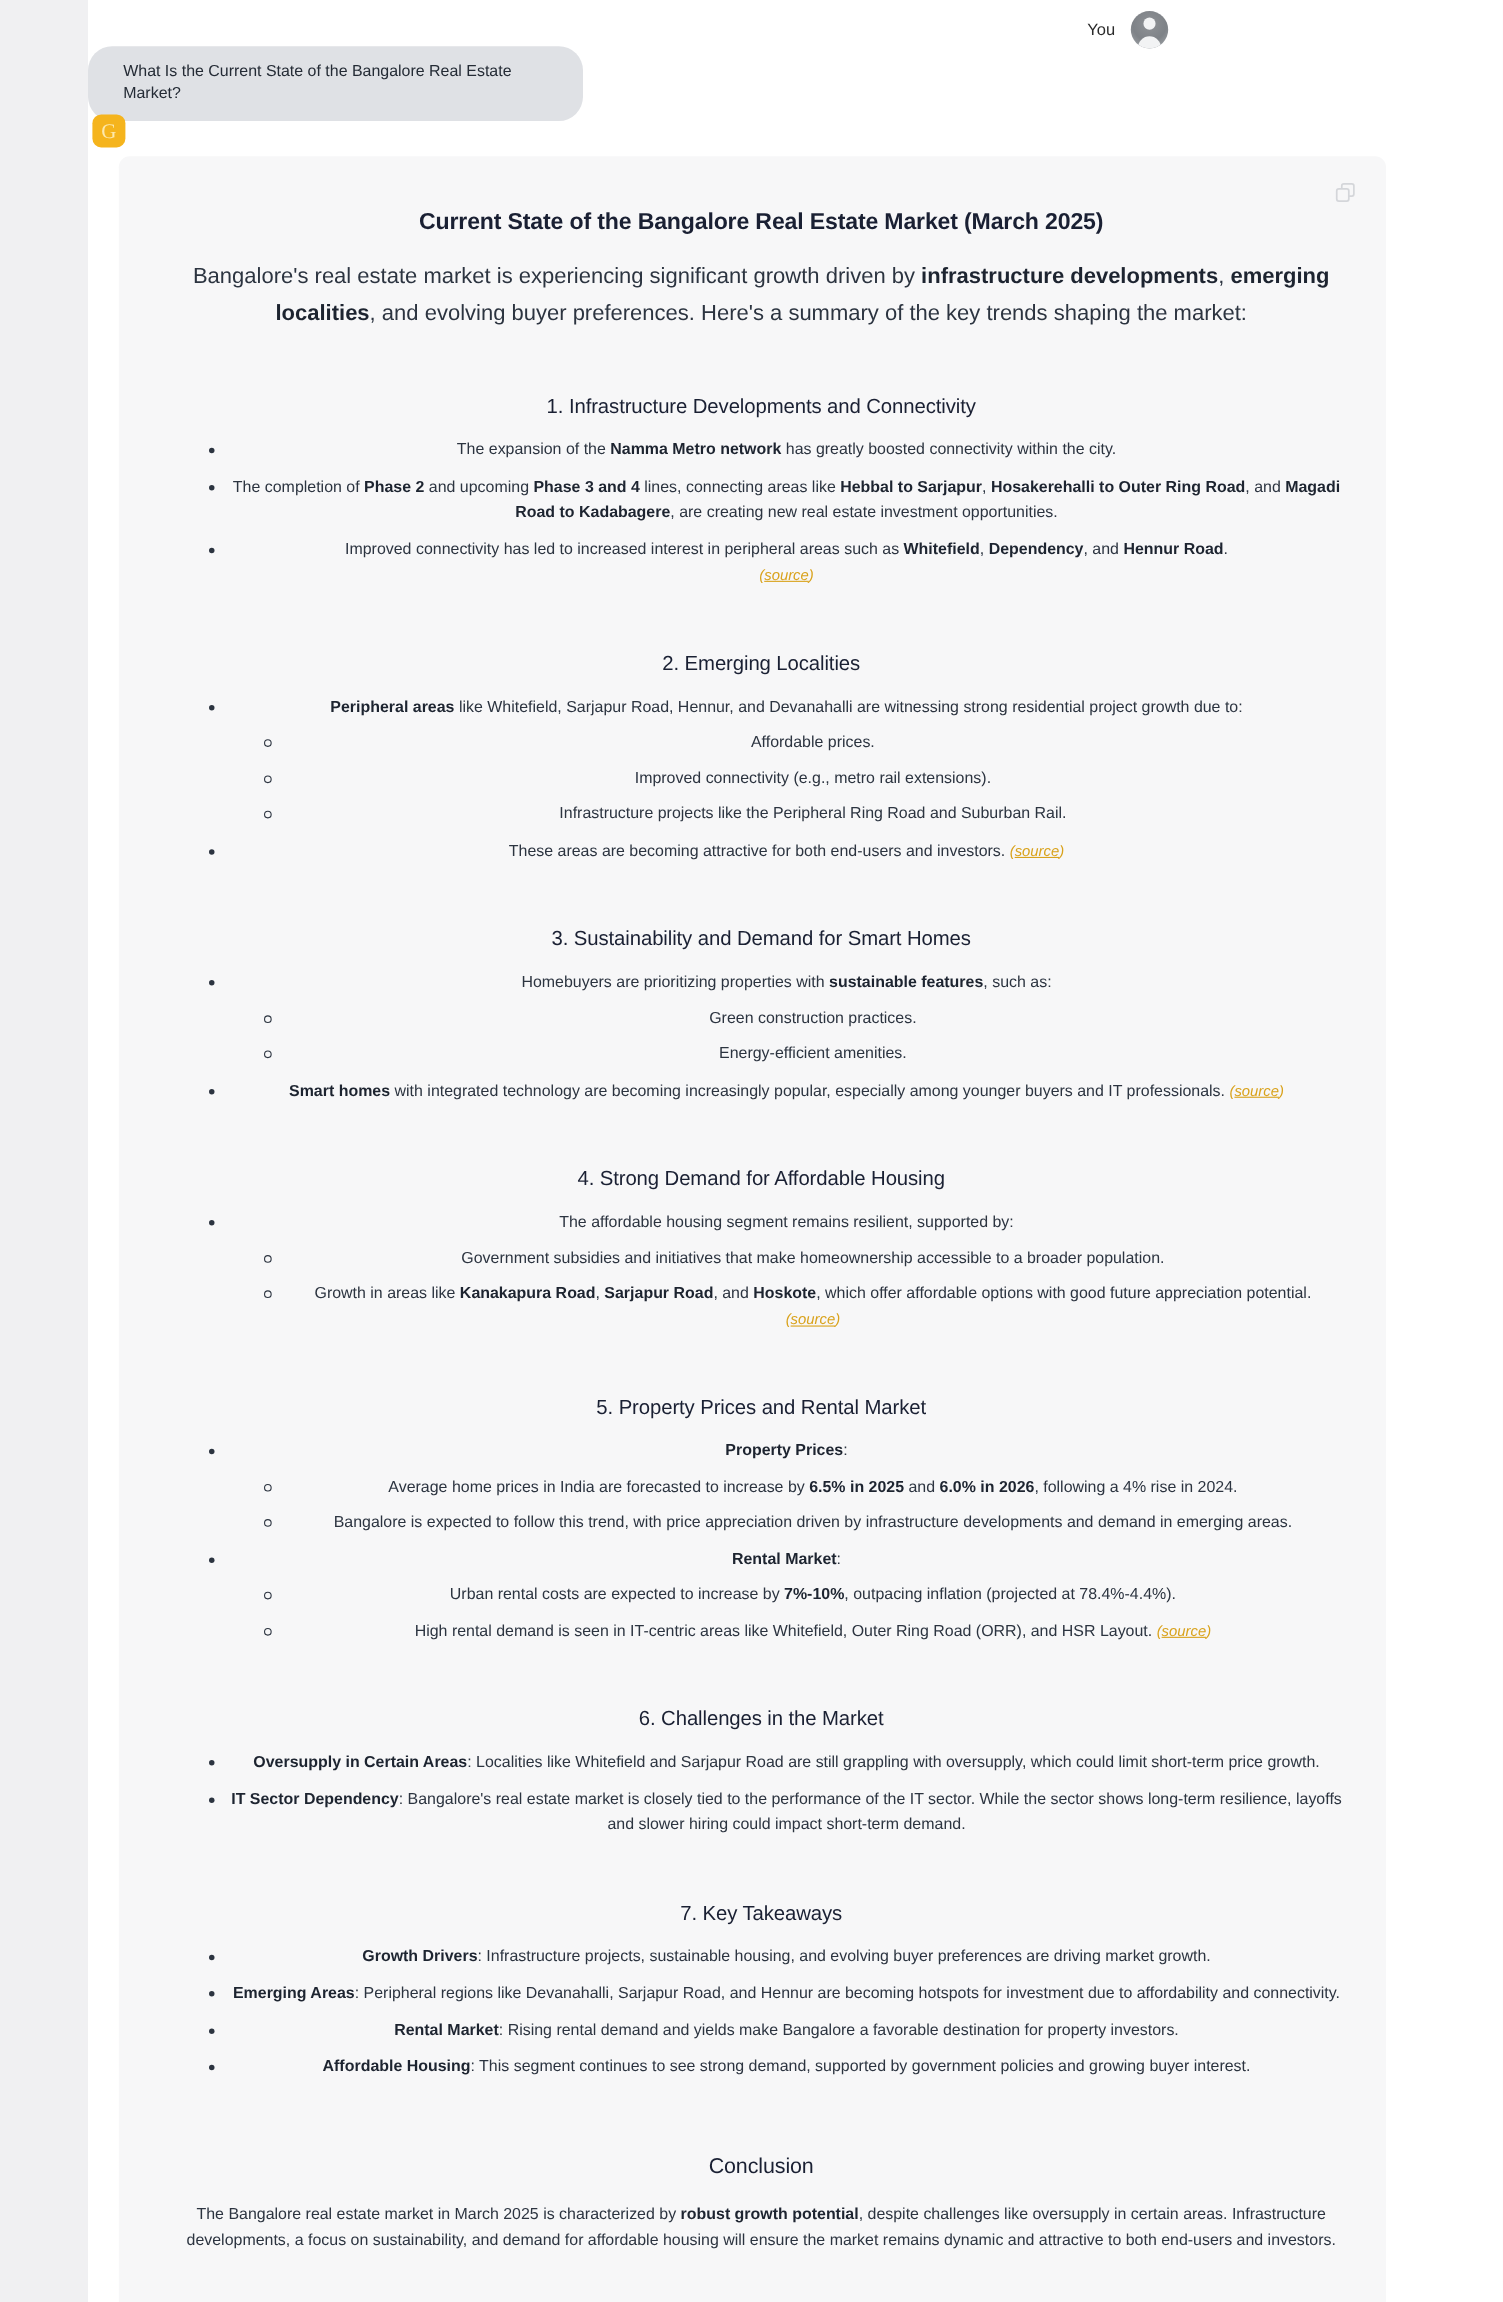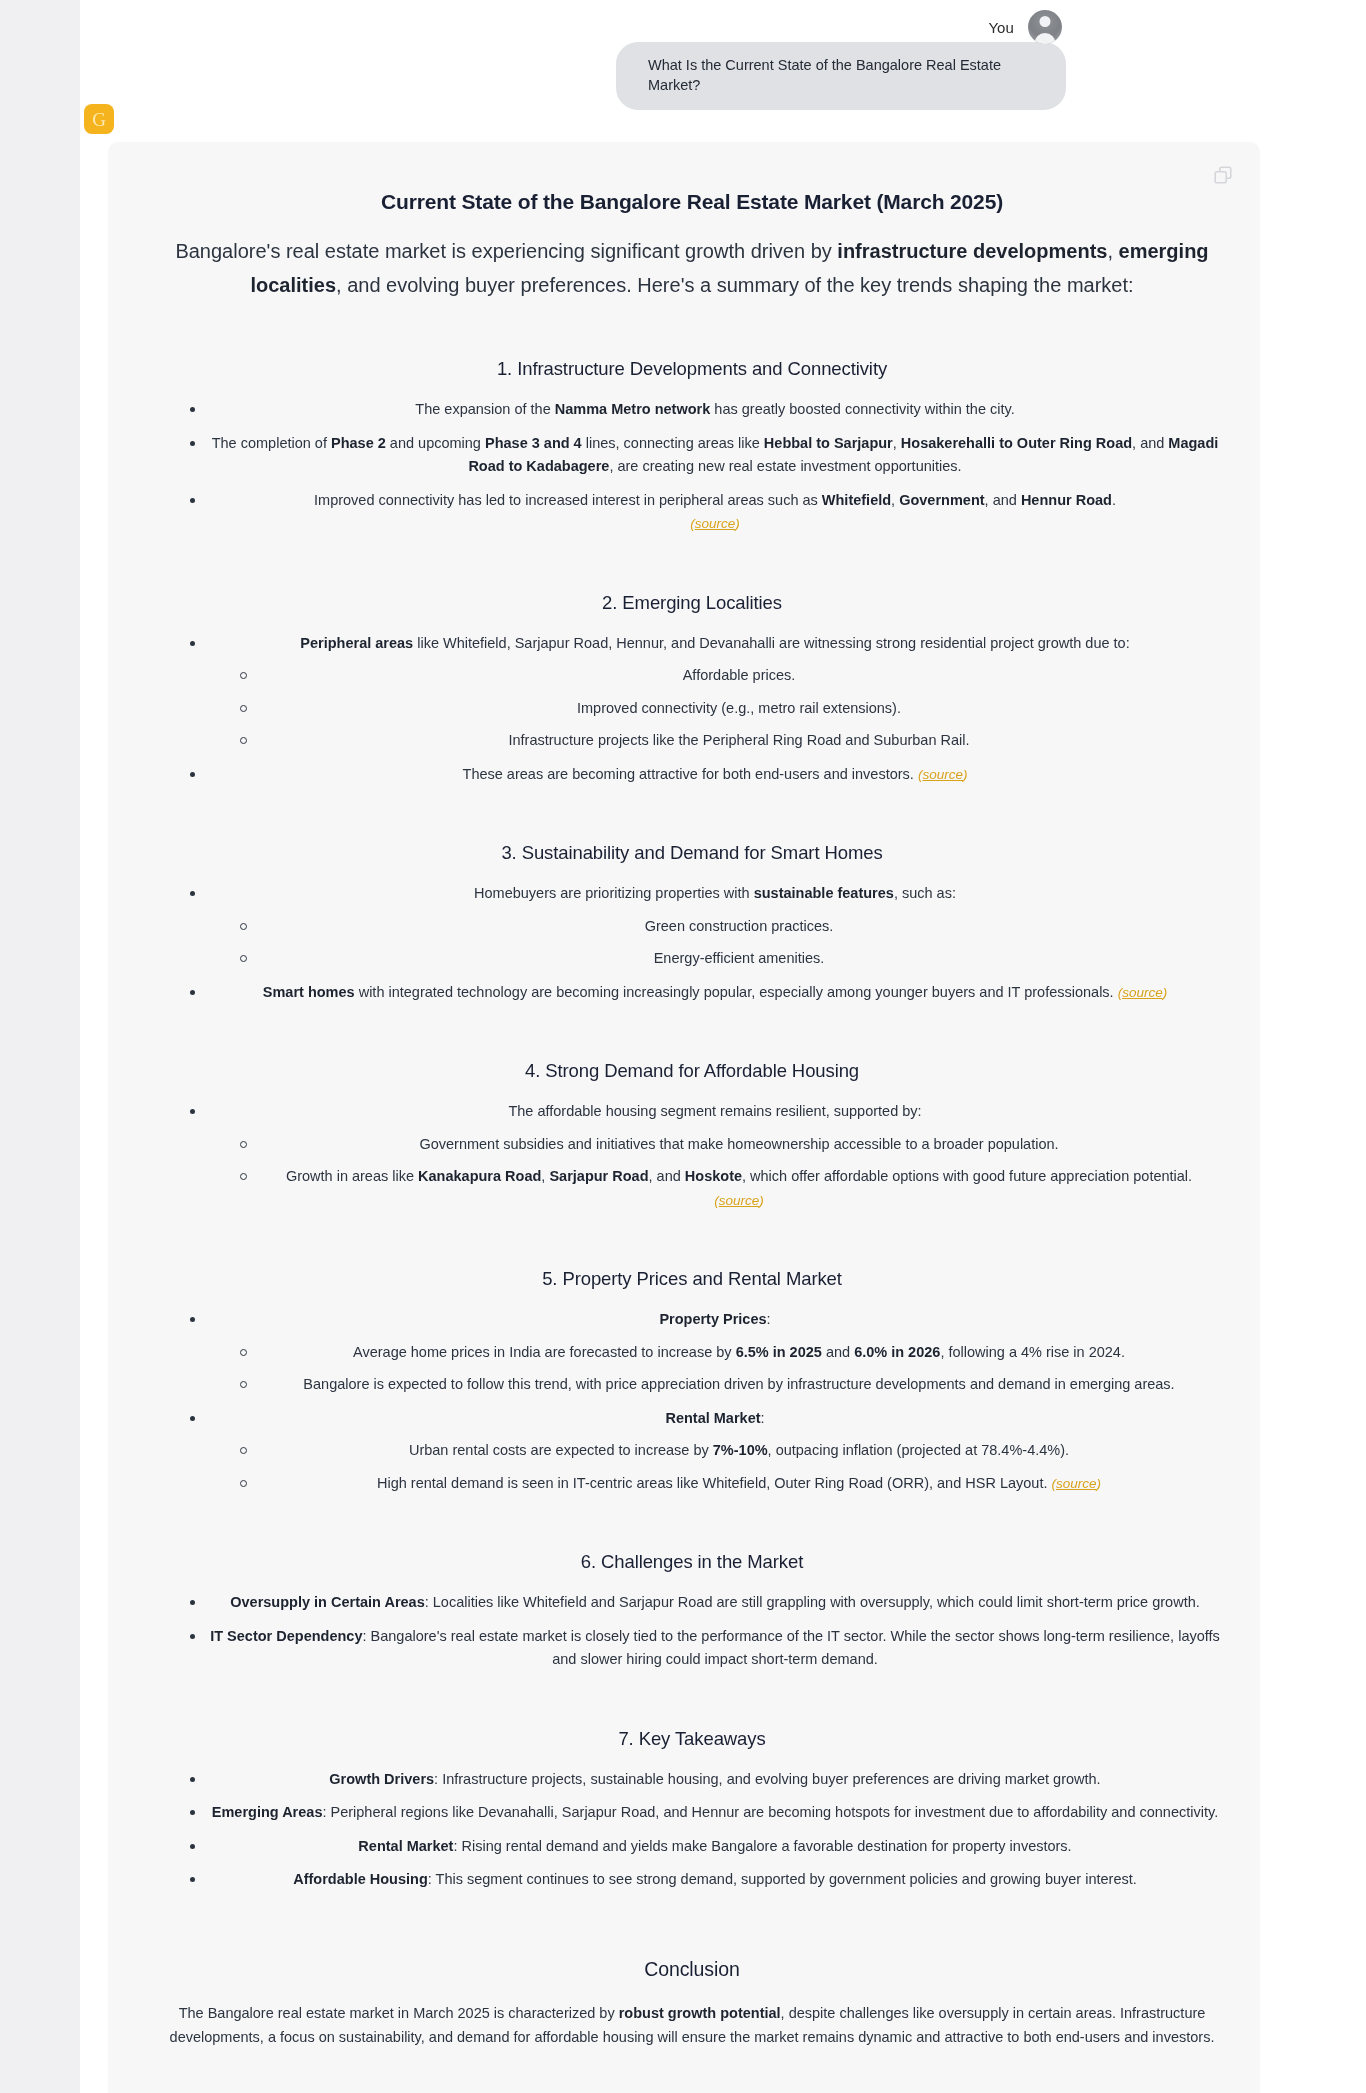--- a/index.html
+++ b/index.html
@@ -33,21 +33,21 @@
     position: relative; overflow: hidden; flex: 0 0 auto;
   }
   .avatar .head {
     position: absolute; left: 50%; top: 6px; transform: translateX(-50%);
     width: 11px; height: 11px; border-radius: 50%; background: #f2f3f4;
   }
   .avatar .body {
     position: absolute; left: 50%; bottom: -3px; transform: translateX(-50%);
     width: 21px; height: 14px; border-radius: 11px 11px 0 0; background: #f2f3f4;
   }
-  .user-bubble-wrap { display: flex; justify-content: flex-end; padding-right: 10px; margin-top: -4px; }
+  .user-bubble-wrap { display: flex; padding-right: 10px; margin-top: -4px; }
   .user-bubble {
     background: #dfe1e5; border-radius: 22px;
     padding: 14px 26px 15px 32px;
     font-size: 14.5px; color: #242b35; line-height: 1.35;
     max-width: 450px;
   }
 
   
   .assistant-badge {
     position: absolute; left: 84px; top: 104px;
@@ -154,21 +154,21 @@
   <div class="doc">
 
     <h1 class="doc-title">Current State of the Bangalore Real Estate Market (March 2025)</h1>
 
     <p class="lead"><span>Bangalore's real estate market is experiencing significant growth driven by </span><b>infrastructure developments</b><span>, </span><b>emerging localities</b><span>, and evolving buyer preferences. Here's a summary of the key trends shaping the market:</span></p>
 
     <h2 class="sec">1. Infrastructure Developments and Connectivity</h2>
     <ul class="lvl1">
       <li><span>The expansion of the </span><b>Namma Metro network</b><span> has greatly boosted connectivity within the city.</span></li>
       <li><span>The completion of </span><b>Phase 2</b><span> and upcoming </span><b>Phase 3 and 4</b><span> lines, connecting areas like </span><b>Hebbal to Sarjapur</b><span>, </span><b>Hosakerehalli to Outer Ring Road</b><span>, and </span><b>Magadi Road to Kadabagere</b><span>, are creating new real estate investment opportunities.</span></li>
-      <li><span>Improved connectivity has led to increased interest in peripheral areas such as </span><b>Whitefield</b><span>, </span><b>Government</b><span>, and </span><b>Hennur Road</b><span>.</span><span class="nowrap-block"><span class="paren">(</span><a class="src" href="#">source</a><span class="paren">)</span></span></li>
+      <li><span>Improved connectivity has led to increased interest in peripheral areas such as </span><b>Whitefield</b><span>, </span><b>Dependency</b><span>, and </span><b>Hennur Road</b><span>.</span><span class="nowrap-block"><span class="paren">(</span><a class="src" href="#">source</a><span class="paren">)</span></span></li>
     </ul>
 
     <h2 class="sec">2. Emerging Localities</h2>
     <ul class="lvl1">
       <li><b>Peripheral areas</b><span> like Whitefield, Sarjapur Road, Hennur, and Devanahalli are witnessing strong residential project growth due to:</span>
         <ul class="lvl2">
           <li>Affordable prices.</li>
           <li>Improved connectivity (e.g., metro rail extensions).</li>
           <li>Infrastructure projects like the Peripheral Ring Road and Suburban Rail.</li>
         </ul>

